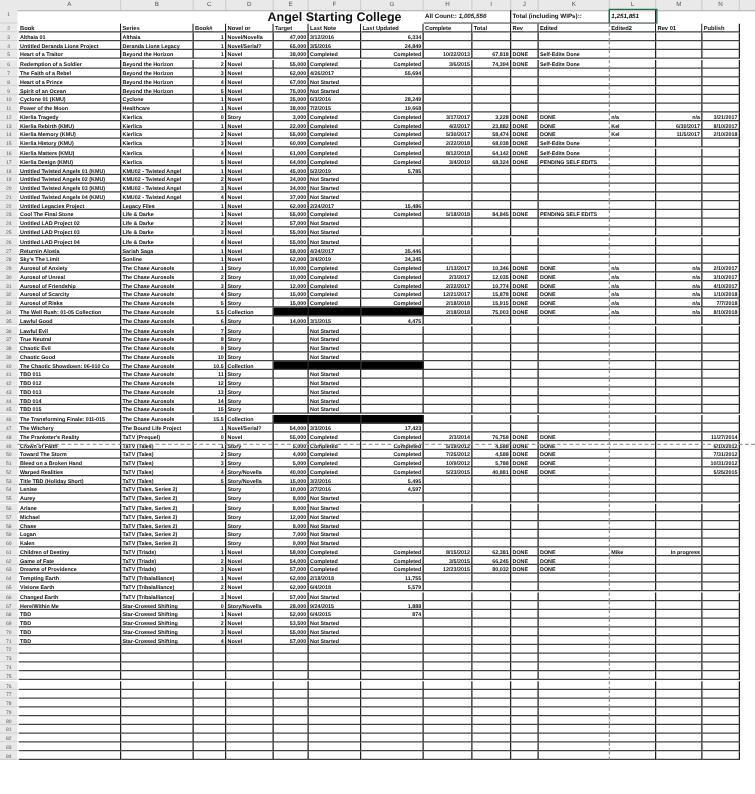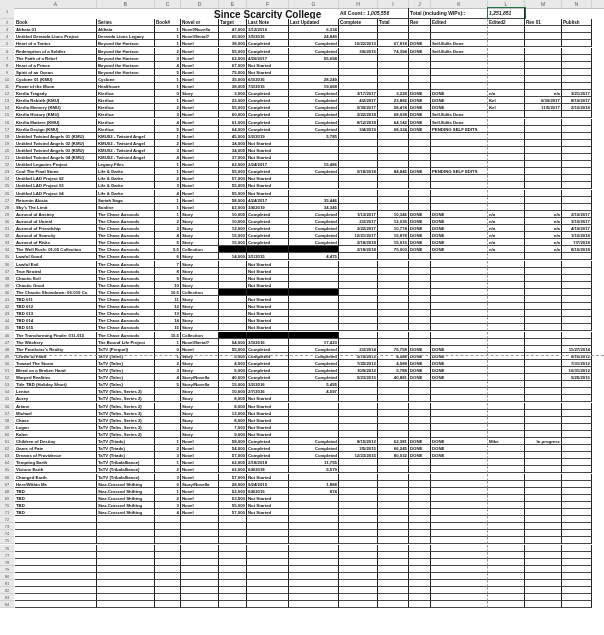--- a/index.html
+++ b/index.html
@@ -30,21 +30,21 @@
     <span style="left: 247px; width: 42px;">F</span>
     <span style="left: 289px; width: 50px;">G</span>
     <span style="left: 339px; width: 39px;">H</span>
     <span style="left: 378px; width: 31px;">I</span>
     <span style="left: 409px; width: 22px;">J</span>
     <span style="left: 431px; width: 57px;">K</span>
     <span style="left: 488px; width: 37px;">L</span>
     <span style="left: 525px; width: 37px;">M</span>
     <span style="left: 562px; width: 30px;">N</span>
   </div>
-<div class="title">Since Scarcity College</div>
+<div class="title">Angel Starting College</div>
 <div id="grid" class="grid">
     <div class="row" style="top: 0px; height: 11px;">
       <div class="rn">1</div>
       <div class="c" style="left: 339px; width: 70px; line-height: 11px; font-size: 5px;"><span>All Count::</span> <i>1,005,556</i></div>
       <div class="c" style="left: 409px; width: 79px; line-height: 11px; font-size: 5px;">Total (including WIPs)::</div>
       <div class="c sel" style="left: 488px; width: 37px; line-height: 11px; font-size: 5px; font-style: italic;">1,251,851</div>
     </div>
     <div class="row hdr-row" style="top: 11.1px;">
       <div class="rn">2</div>
       <div class="c" style="left: 15px; width: 82px;">Book</div>

